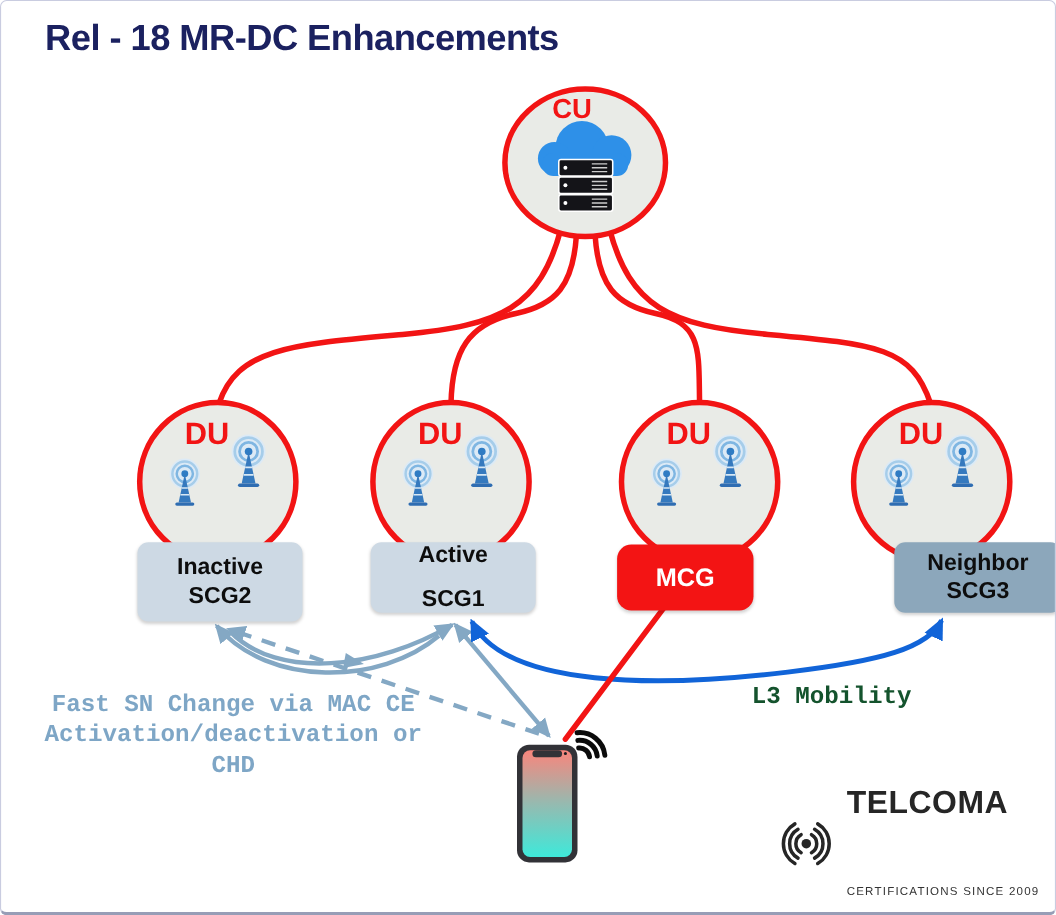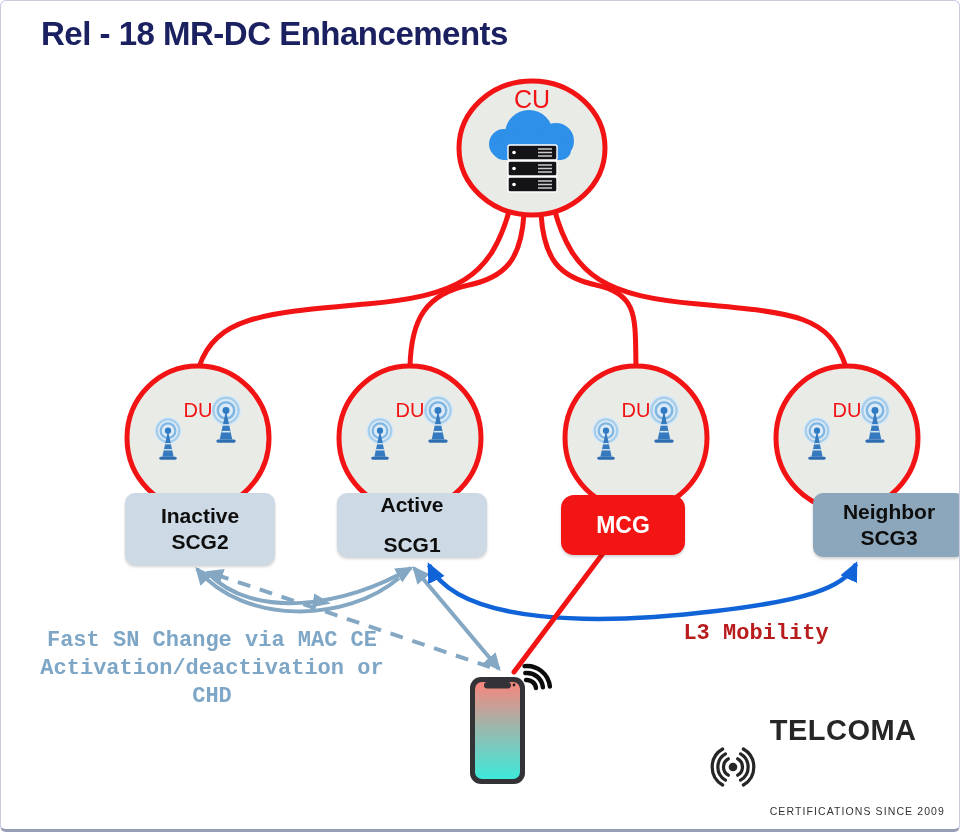--- a/index.html
+++ b/index.html
@@ -8,36 +8,36 @@
     background:#ffffff;border:1px solid #c9cce0;border-bottom:3px solid #979db6;
     border-radius:6px;overflow:hidden;
     font-family:"Liberation Sans", sans-serif;
   }
   .page-title{
     position:absolute;left:40px;top:14px;font-size:33px;font-weight:700;
     color:#1b2160;letter-spacing:-0.5px;
   }
   .svg-layer{position:absolute;left:0;top:0;z-index:1;}
   .node-label{
-    position:absolute;z-index:2;color:#f21414;font-weight:400;text-align:center;
+    position:absolute;z-index:2;color:#f21414;font-weight:700;
   }
   .cu-label{left:501px;top:84px;width:60px;font-size:25px;}
-  .du-label{width:60px;font-size:20px;top:398px;}
+  .du-label{width:60px;font-size:28px;top:378px;}
   .label-box{
     position:absolute;z-index:3;border-radius:10px;display:flex;flex-direction:column;
     align-items:center;justify-content:center;text-align:center;
     font-size:21px;font-weight:700;color:#0d0d0d;line-height:1.25;
     box-shadow:0 2px 3px rgba(0,0,0,0.18);
   }
   .box-light{background:#cdd9e4;}
   .box-dark{background:#8ca7bb;}
   .box-red{background:#f31414;color:#ffffff;font-size:23px;}
   .annotation{position:absolute;z-index:2;font-weight:700;text-align:center;font-family:Liberation Mono, monospace;}
   .fast-sn{left:16px;top:626px;width:390px;font-size:22px;color:#7ea6c6;line-height:1.28;}
-  .l3-mob{left:655px;top:620px;width:200px;font-size:22px;color:#b91c1c;}
+  .l3-mob{left:655px;top:620px;width:200px;font-size:22px;color:#14532d;}
   .logo{
     position:absolute;z-index:2;right:14px;bottom:12px;display:flex;
     align-items:center;gap:4px;
   }
   .logo-text{display:flex;flex-direction:column;align-items:flex-start;gap:48px;}
   .logo-brand{font-size:29px;font-weight:700;color:#262626;letter-spacing:0.5px;line-height:1;}
   .logo-tagline{font-size:10.5px;font-weight:400;color:#333333;letter-spacing:1.1px;margin-top:12px;}
 </style>
 </head>
 <body>

